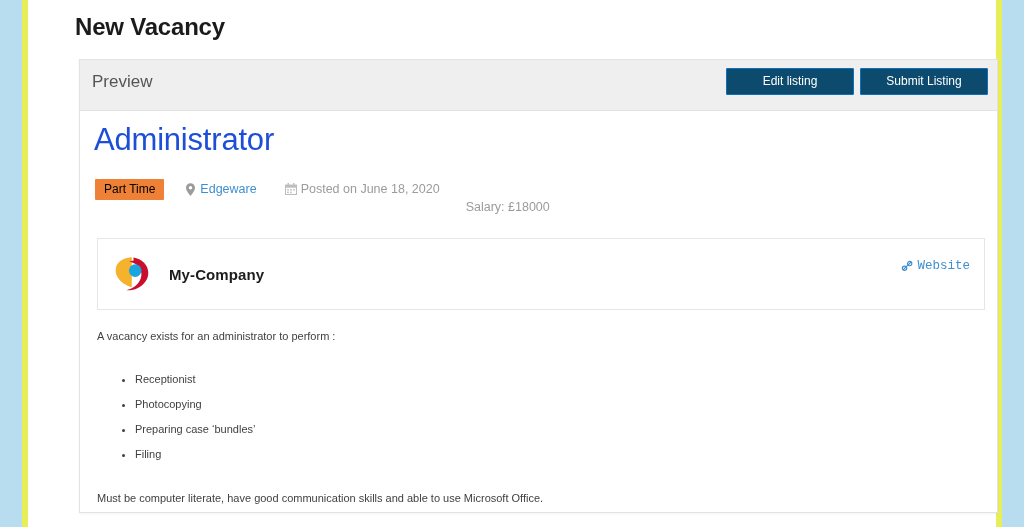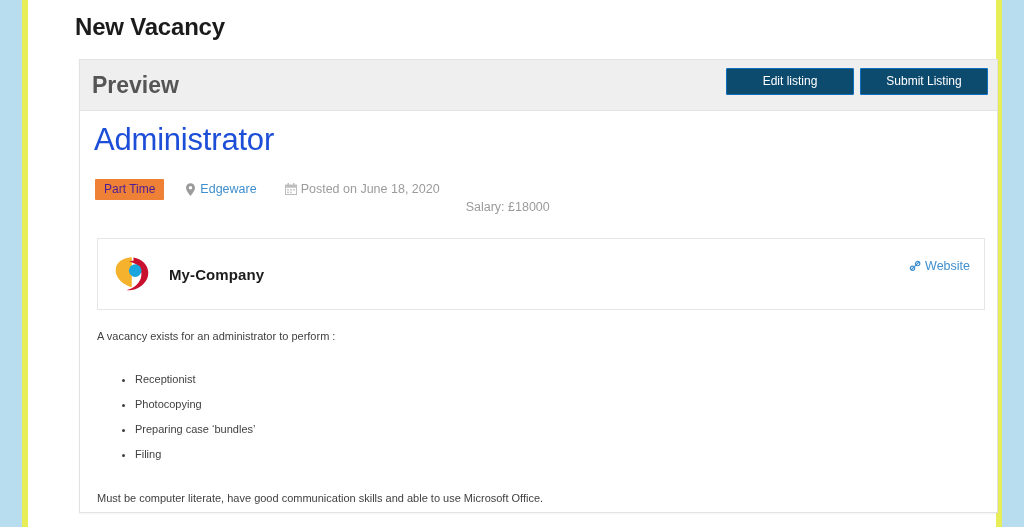--- a/index.html
+++ b/index.html
@@ -73,22 +73,22 @@
   .panel-heading {
     position: relative;
     height: 51px;
     background: #efefef;
     border-bottom: 1px solid #e3e3e3;
   }
   .panel-heading-title {
     position: absolute;
     left: 12px;
     top: 11px;
-    font-size: 23px;
-    font-weight: bold;
+    font-size: 17px;
+    font-weight: normal;
     color: #555;
     line-height: 1.3;
   }
   .panel-actions {
     position: absolute;
     right: 9px;
     top: 8px;
     display: flex;
     gap: 6px;
   }
@@ -127,21 +127,21 @@
   .job-meta {
     display: flex;
     align-items: center;
     padding: 7px 0 0 15px;
     gap: 0;
     font-size: 12.5px;
     color: #9b9b9b;
   }
   .badge-parttime {
     background: #ef8136;
-    color: #4c1d95;
+    color: #000000;
     font-size: 12px;
     padding: 4px 9px 5px;
     line-height: 1;
     display: inline-block;
     border-radius: 1px;
     white-space: nowrap;
   }
   .meta-item {
     display: inline-flex;
     align-items: center;
@@ -187,21 +187,21 @@
     position: absolute;
     right: 14px;
     top: 20px;
     display: inline-flex;
     align-items: center;
     font-size: 12.5px;
     color: #3f8fce;
     text-decoration: none;
     cursor: pointer;
   }
-  .company-website .wlabel { margin-left: 4px; }
+  .company-website .wlabel { margin-left: 4px; font-family: Liberation Mono, monospace; }
 
   
   .description {
     padding: 18px 20px 0 17px;
     font-size: 11px;
     color: #3f3f3f;
     line-height: 1.5;
   }
   .description p { margin: 0; }
   .description .intro { margin-bottom: 0; }

